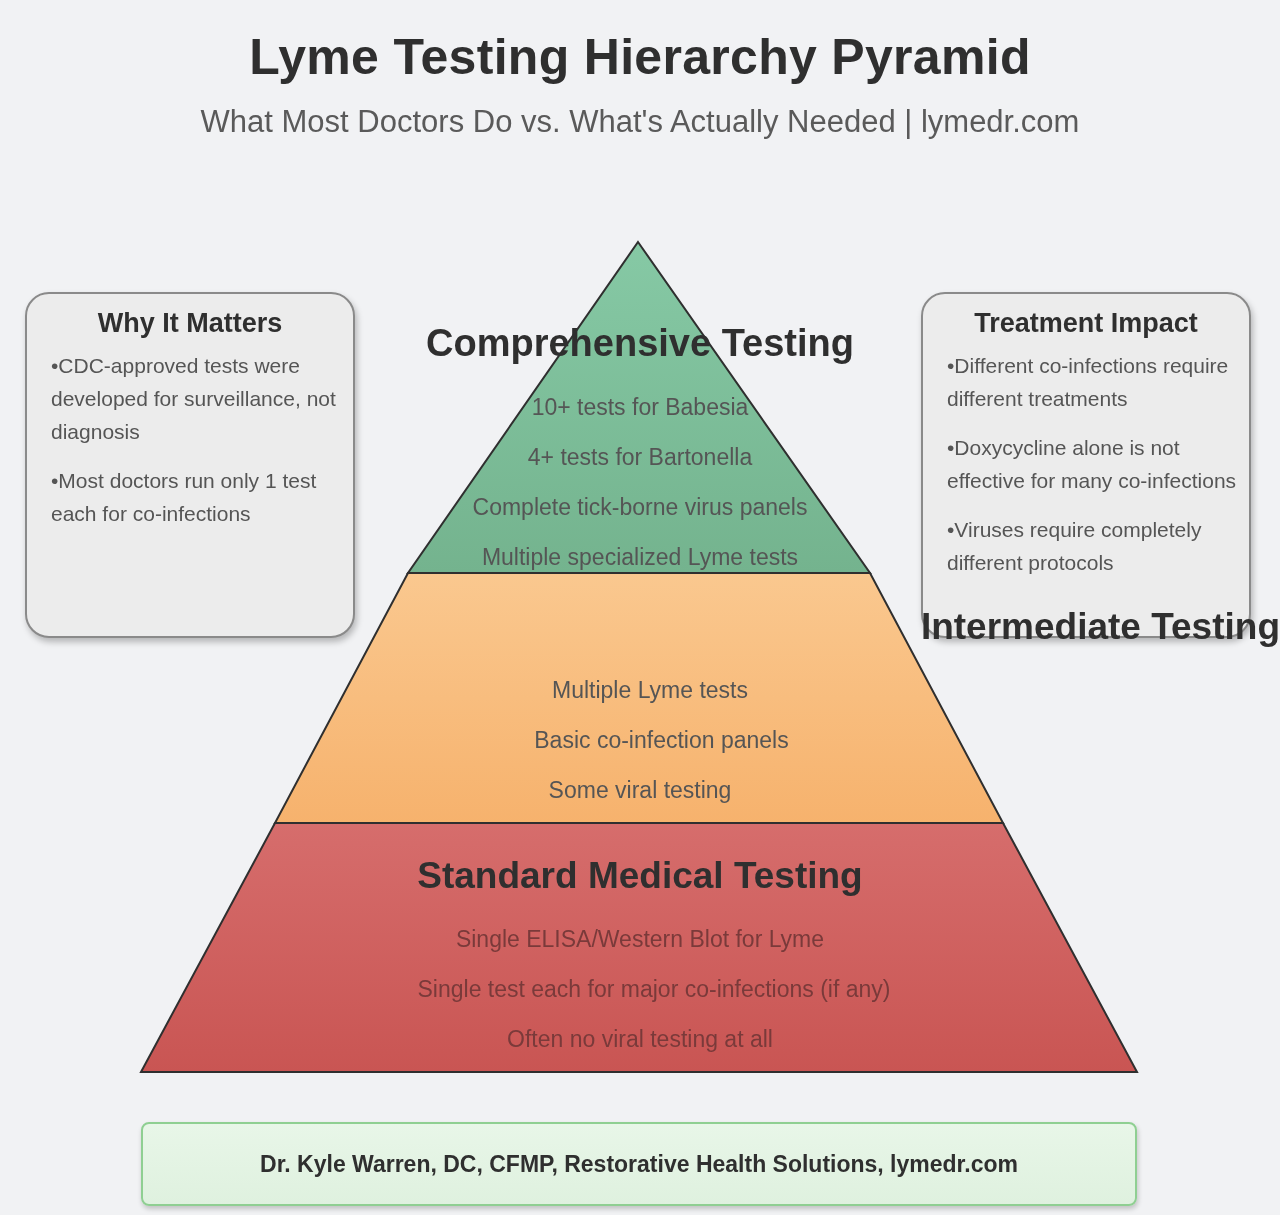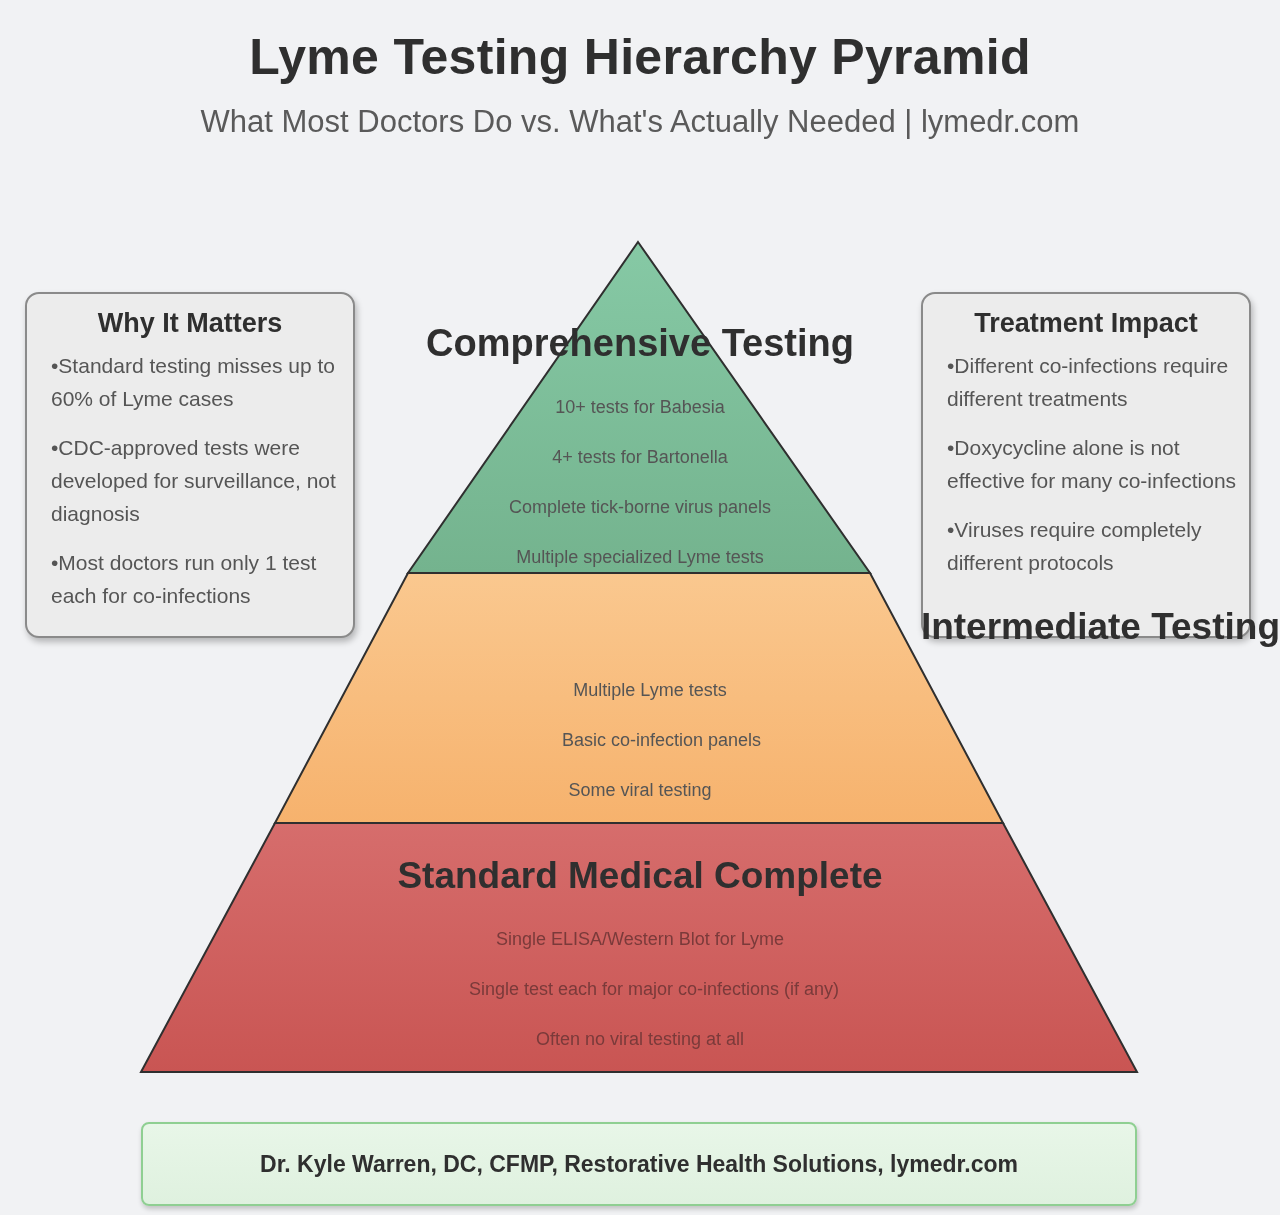--- a/index.html
+++ b/index.html
@@ -12,57 +12,56 @@
   .title {
     position:absolute; left:0; width:1280px; top:28px; text-align:center;
     font-size:50px; font-weight:bold; color:#2f2f2f; letter-spacing:0.3px;
   }
   .subtitle {
     position:absolute; left:0; width:1280px; top:104px; text-align:center;
     font-size:31px; color:#5a5a5a;
   }
   .side-box {
     position:absolute; top:292px; width:330px; height:346px;
-    background:#ececec; border:2px solid #8a8a8a; border-radius:14px;
+    background:#ececec; border:2px solid #8a8a8a; border-radius:24px;
     box-shadow:2px 4px 6px rgba(0,0,0,0.25);
     box-sizing:border-box;
   }
   .side-box.left { left:25px; }
   .side-box.right { left:921px; }
   .side-box h3 {
     margin:14px 0 10px 0; text-align:center; font-size:27px; font-weight:bold; color:#2f2f2f;
   }
   .side-box ul { list-style:none; margin:0; padding:0 12px 0 24px; }
   .side-box li {
     font-size:21px; line-height:33px; color:#555; margin-bottom:16px;
   }
   .side-box li::before { content:"\2022 "; }
   svg.pyramid { position:absolute; left:0; top:0; }
   .tier-text { position:absolute; left:0; width:1280px; text-align:center; }
   .tier-title { font-weight:bold; color:#2f2f2f; }
-  .tier-item { color:#555; font-size:18px; }
+  .tier-item { color:#555; font-size:23px; }
   .footer {
     position:absolute; left:141px; top:1122px; width:996px; height:84px;
     background:linear-gradient(#e8f6e8,#dff1df);
     border:2px solid #8fcf92; border-radius:8px;
     box-shadow:1px 3px 5px rgba(0,0,0,0.2); box-sizing:border-box;
     display:flex; align-items:center; justify-content:center;
     font-size:23px; font-weight:bold; color:#2f2f2f;
   }
 </style>
 </head>
 <body>
 
 <div class="title">Lyme Testing Hierarchy Pyramid</div>
 <div class="subtitle">What Most Doctors Do vs. What's Actually Needed | lymedr.com</div>
 
 <div class="side-box left">
   <h3>Why It Matters</h3>
   <ul>
-    <li>Standard testing misses up to 60% of Lyme cases</li>
     <li>CDC-approved tests were developed for surveillance, not diagnosis</li>
     <li>Most doctors run only 1 test each for co-infections</li>
   </ul>
 </div>
 
 <div class="side-box right">
   <h3>Treatment Impact</h3>
   <ul>
     <li>Different co-infections require different treatments</li>
     <li>Doxycycline alone is not effective for many co-infections</li>
@@ -99,21 +98,21 @@
 </div>
 
 <div class="tier-text" style="top:606px;">
   <div class="tier-title" style="font-size:37px;height:52px;text-align:right;">Intermediate Testing</div>
   <div class="tier-item" style="height:50px;line-height:64px;margin-left:20px;">Multiple Lyme tests</div>
   <div class="tier-item" style="height:50px;line-height:64px;margin-left:43px;">Basic co-infection panels</div>
   <div class="tier-item" style="height:50px;line-height:64px;">Some viral testing</div>
 </div>
 
 <div class="tier-text" style="top:855px;">
-  <div class="tier-title" style="font-size:37px;height:52px;">Standard Medical Complete</div>
+  <div class="tier-title" style="font-size:37px;height:52px;">Standard Medical Testing</div>
   <div class="tier-item" style="height:50px;line-height:64px;color:#7a3a3a;">Single ELISA/Western Blot for Lyme</div>
   <div class="tier-item" style="height:50px;line-height:64px;color:#7a3a3a;padding-left:28px;">Single test each for major co-infections (if any)</div>
   <div class="tier-item" style="height:50px;line-height:64px;color:#7a3a3a;">Often no viral testing at all</div>
 </div>
 
 <div class="footer">
   <span>Dr. Kyle Warren, DC, CFMP, Restorative Health Solutions, lymedr.com</span>
 </div>
 
 </body></html>

